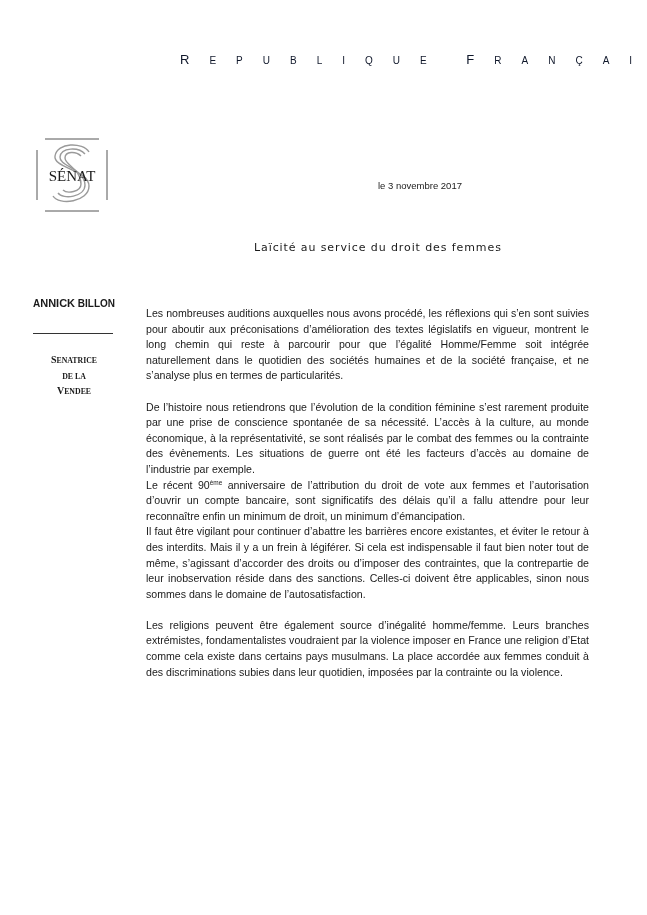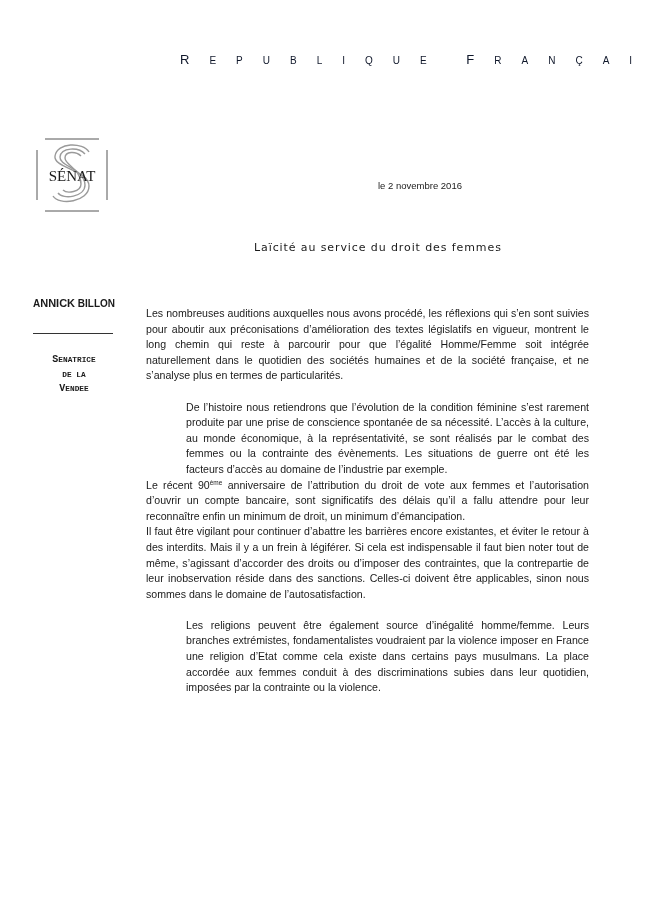--- a/index.html
+++ b/index.html
@@ -25,31 +25,31 @@
   }
   .author {
     position: absolute; left: 24px; top: 297px; width: 100px; text-align: center;
     font-family: "Liberation Sans", "DejaVu Sans", sans-serif; font-weight: bold;
     font-size: 10px; color: #1a1a1a; white-space: nowrap;
   }
   .author .smc { font-size: 11px; }
   .rule { position: absolute; left: 33px; top: 333px; width: 80px; height: 1px; background: #333; }
   .role {
     position: absolute; left: 24px; top: 353px; width: 100px; text-align: center;
-    font-family: Liberation Mono, monospace; font-weight: bold;
+    font-family: Liberation Serif, serif; font-weight: bold;
     font-size: 7.8px; line-height: 14.5px; color: #1a1a1a;
   }
   .role .cap { font-size: 10px; }
   .body {
     position: absolute; left: 146px; top: 306px; width: 443px;
     font-family: Liberation Sans, sans-serif;
     font-size: 10.6px; line-height: 15.6px; color: #1a1a1a; text-align: justify;
   }
   .body p { margin: 0; }
-  .body p.gap { margin-top: 15.6px; margin-left: 40px; }
+  .body p.gap { margin-top: 15.6px; }
   .body sup { font-size: 6.5px; vertical-align: 4px; line-height: 0; }
 </style>
 </head>
 <body>
 
 <div class="rf">
   <span>
     <span class="ltr big" style="margin-right:20px">R</span><span class="ltr sm" style="margin-right:20px">E</span><span class="ltr sm" style="margin-right:20px">P</span><span class="ltr sm" style="margin-right:20px">U</span><span class="ltr sm" style="margin-right:20px">B</span><span class="ltr sm" style="margin-right:20px">L</span><span class="ltr sm" style="margin-right:20px">I</span><span class="ltr sm" style="margin-right:20px">Q</span><span class="ltr sm" style="margin-right:20px">U</span><span class="ltr sm" style="margin-right:36px">E</span>
   </span><span>
     <span class="ltr big" style="margin-right:20px">F</span><span class="ltr sm" style="margin-right:20px">R</span><span class="ltr sm" style="margin-right:20px">A</span><span class="ltr sm" style="margin-right:20px">N</span><span class="ltr sm" style="margin-right:20px">Ç</span><span class="ltr sm" style="margin-right:20px">A</span><span class="ltr sm" style="margin-right:20px">I</span>
@@ -64,21 +64,21 @@
     <line x1="72" y1="14" x2="72" y2="64" stroke="#555" stroke-width="1"></line>
     <g fill="none" stroke="#9a9a9a" stroke-width="1.4">
       <path d="M54 16 C48 6, 22 6, 20 20 C18 32, 54 34, 54 50 C54 66, 24 70, 18 60"></path>
       <path d="M50 18 C44 11, 26 11, 25 21 C24 30, 50 33, 50 49 C50 61, 28 64, 23 57"></path>
       <path d="M46 20 C41 15, 30 15, 30 22 C30 29, 46 33, 46 48 C46 56, 32 58, 28 54"></path>
     </g>
     <text x="37" y="45" text-anchor="middle" font-family="Liberation Serif, DejaVu Serif, serif" font-size="15" fill="#1a1a1a">SÉNAT</text>
   </svg>
 </div>
 
-<div class="date">le 2 novembre 2016</div>
+<div class="date">le 3 novembre 2017</div>
 
 <div class="title">Laïcité au service du droit des femmes</div>
 
 <div class="author">
   <span>A</span><span class="smc">NNICK</span>
   <span>BILLON</span>
 </div>
 
 <div class="rule"></div>
 

